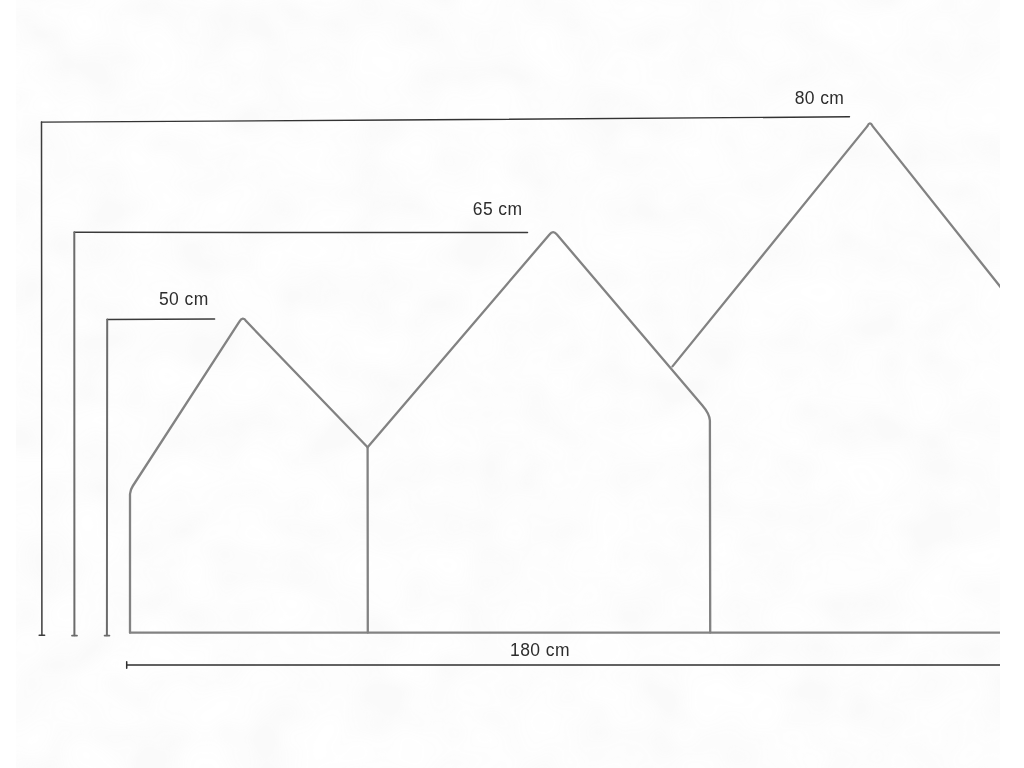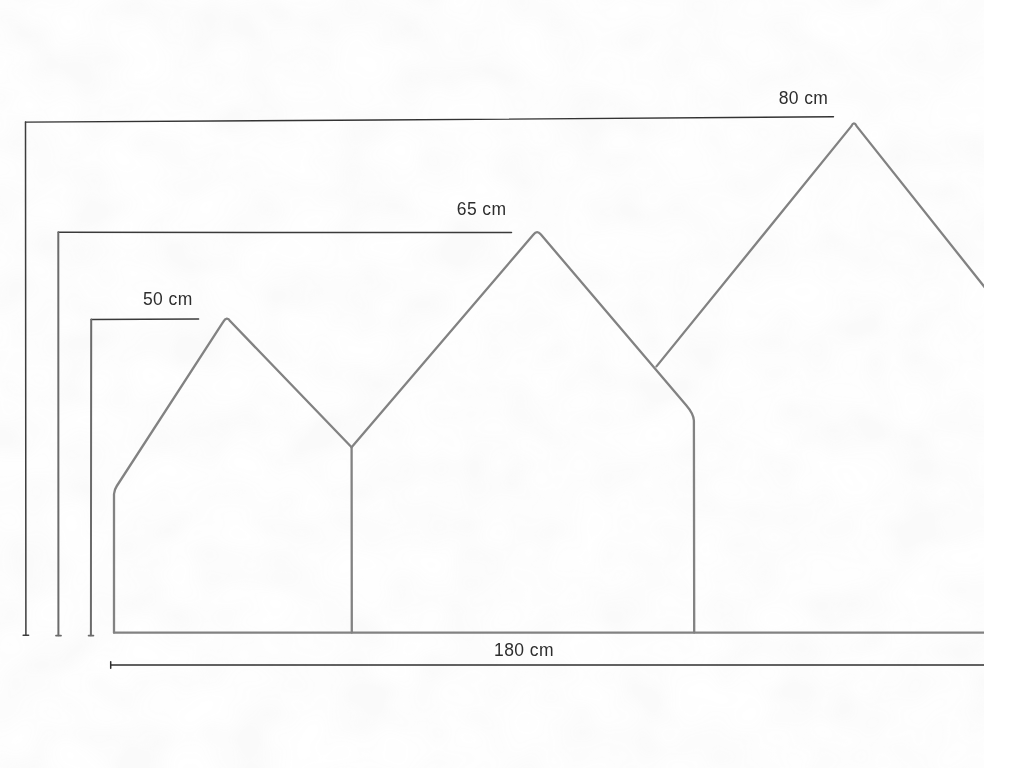--- a/index.html
+++ b/index.html
@@ -1,16 +1,16 @@
 <!DOCTYPE html>
 <html><head>
 <meta charset="utf-8">
 <style>
   html,body{margin:0;padding:0;background:#ffffff;}
-  .wrap{width:984px;height:768px;position:relative;overflow:hidden;background:#ffffff;}
+  .wrap{width:984px;height:768px;position:relative;overflow:hidden;background:#ffffff;padding-left:16px;}
   text{font-family:"Liberation Sans",sans-serif;fill:#2d2d2d;}
 </style>
 </head>
 <body>
 <div class="wrap">
 <svg width="1024" height="768" viewBox="0 0 1024 768" xmlns="http://www.w3.org/2000/svg">
   <rect x="0" y="0" width="1024" height="768" fill="#ffffff"></rect>
   <defs>
     <filter id="mottle" x="0" y="0" width="100%" height="100%">
       <feTurbulence type="fractalNoise" baseFrequency="0.018 0.022" numOctaves="2" seed="11"></feTurbulence>

